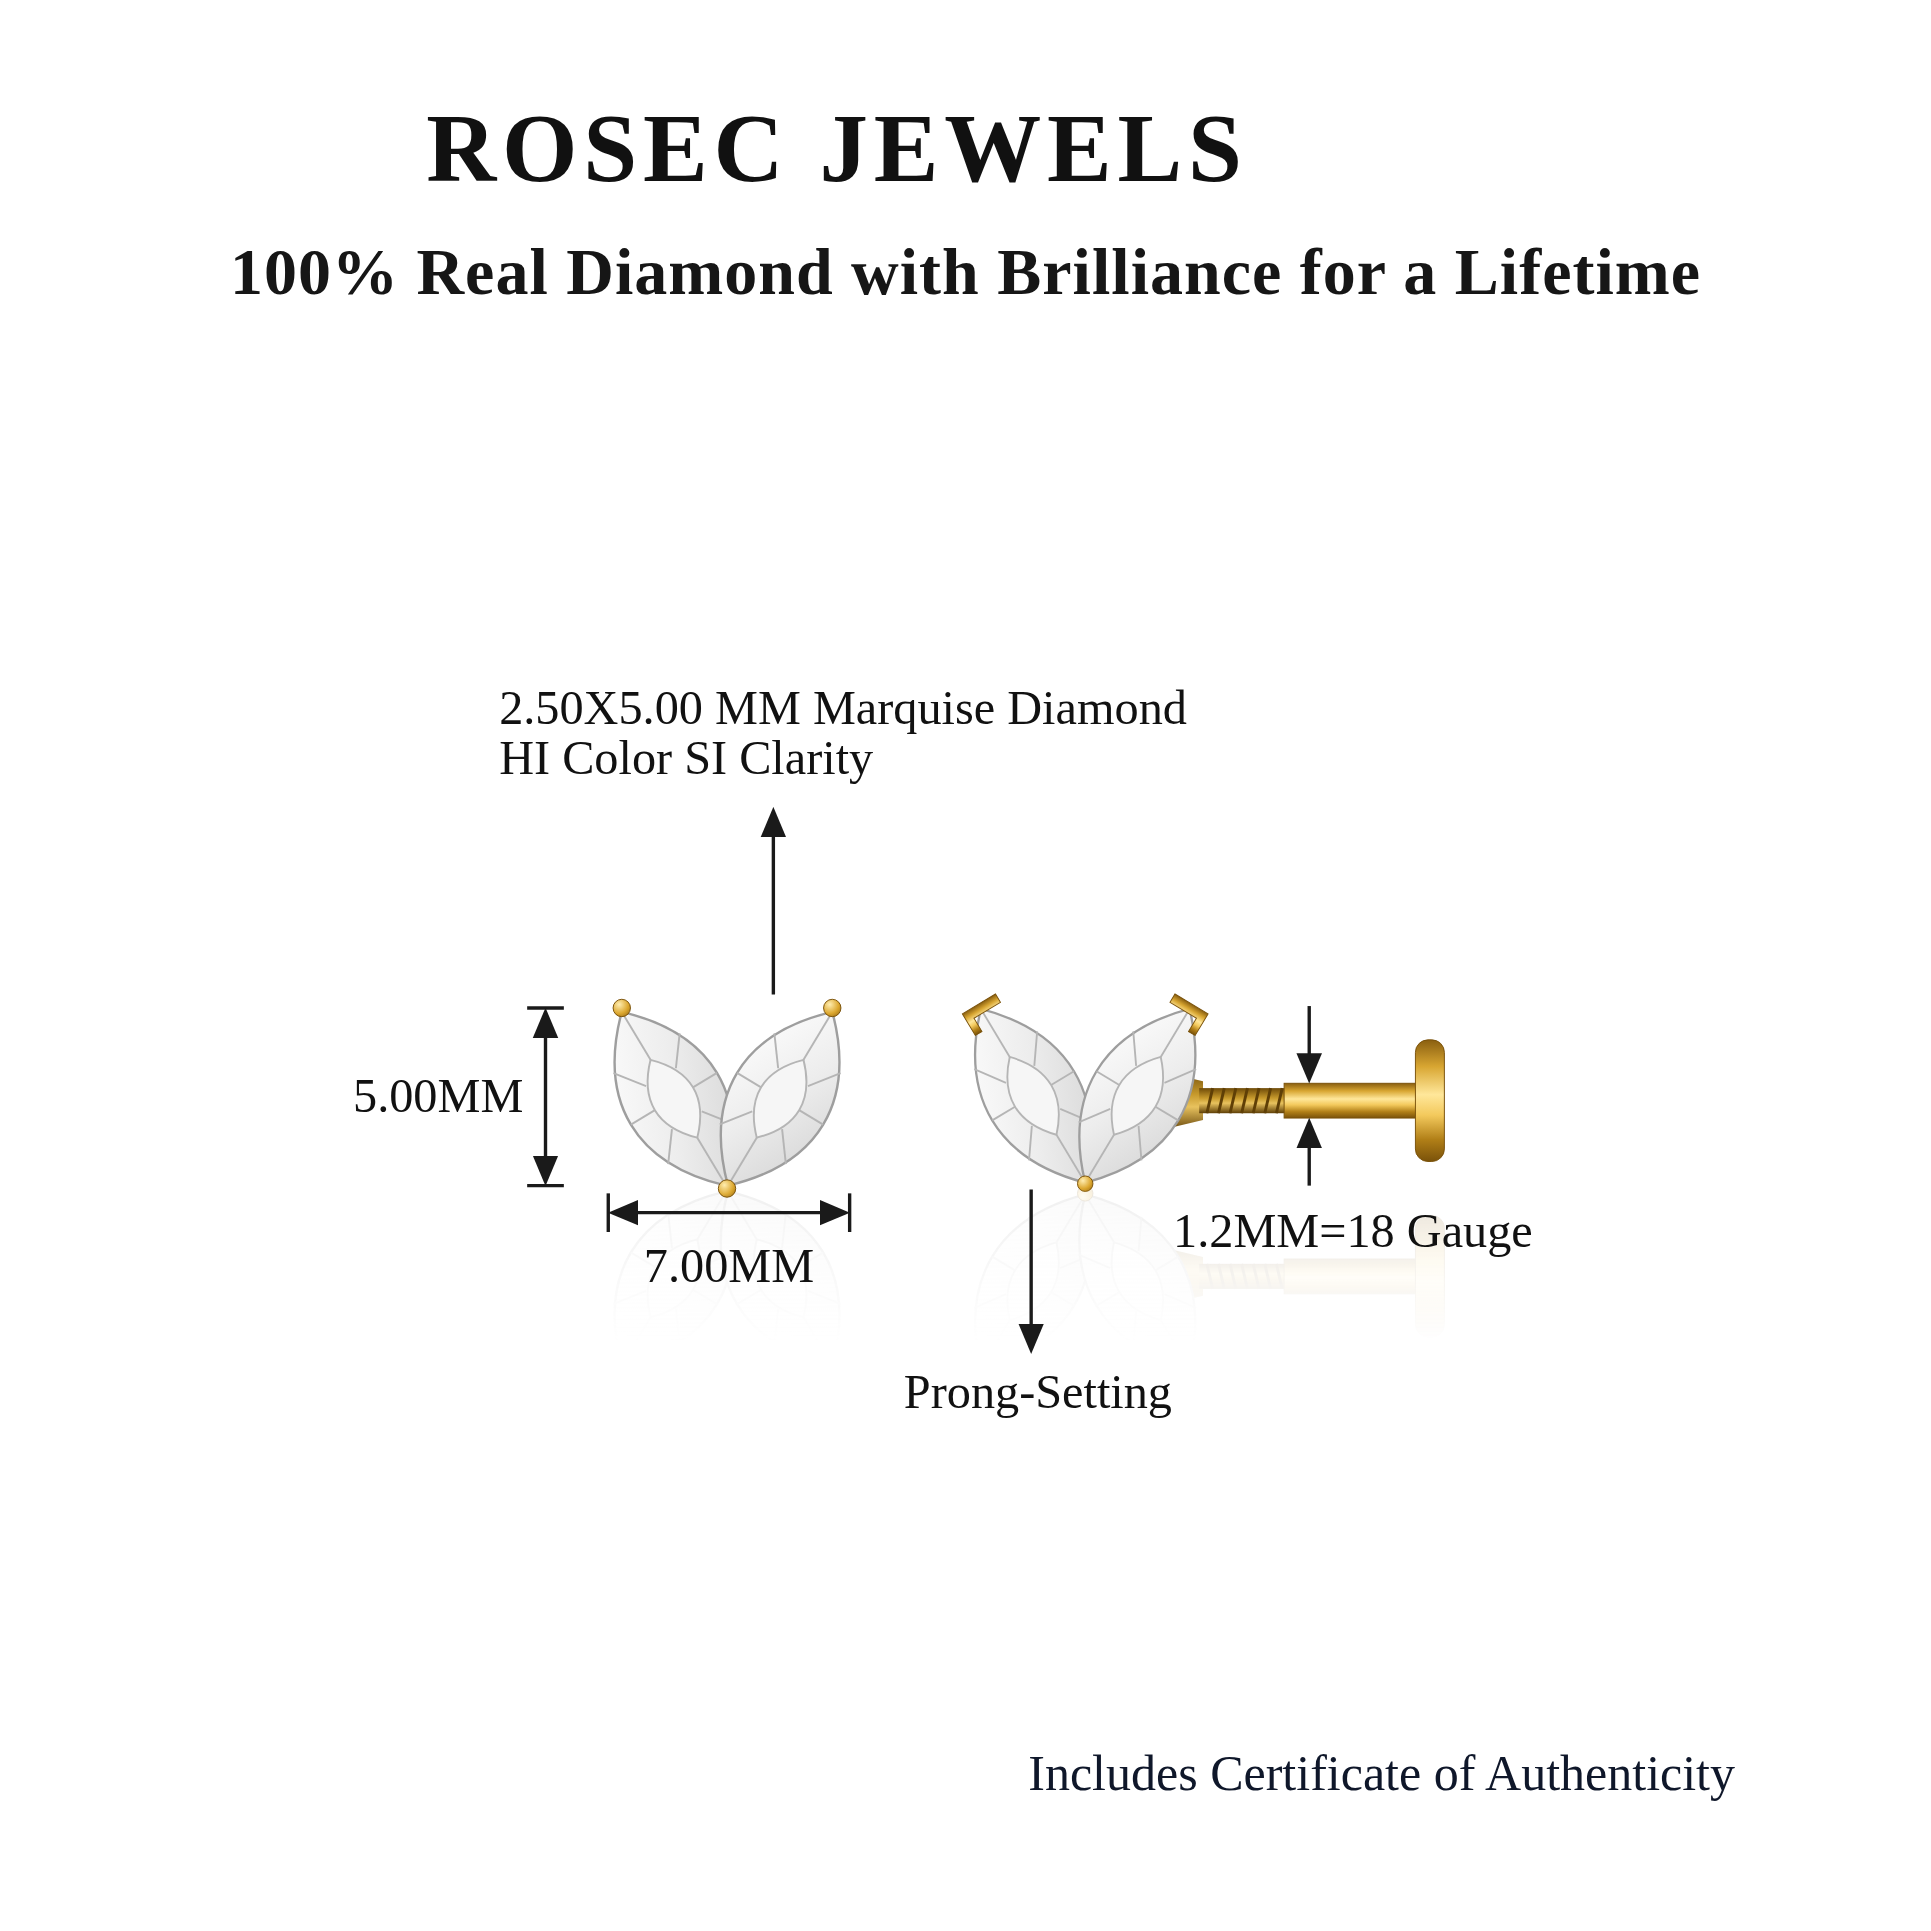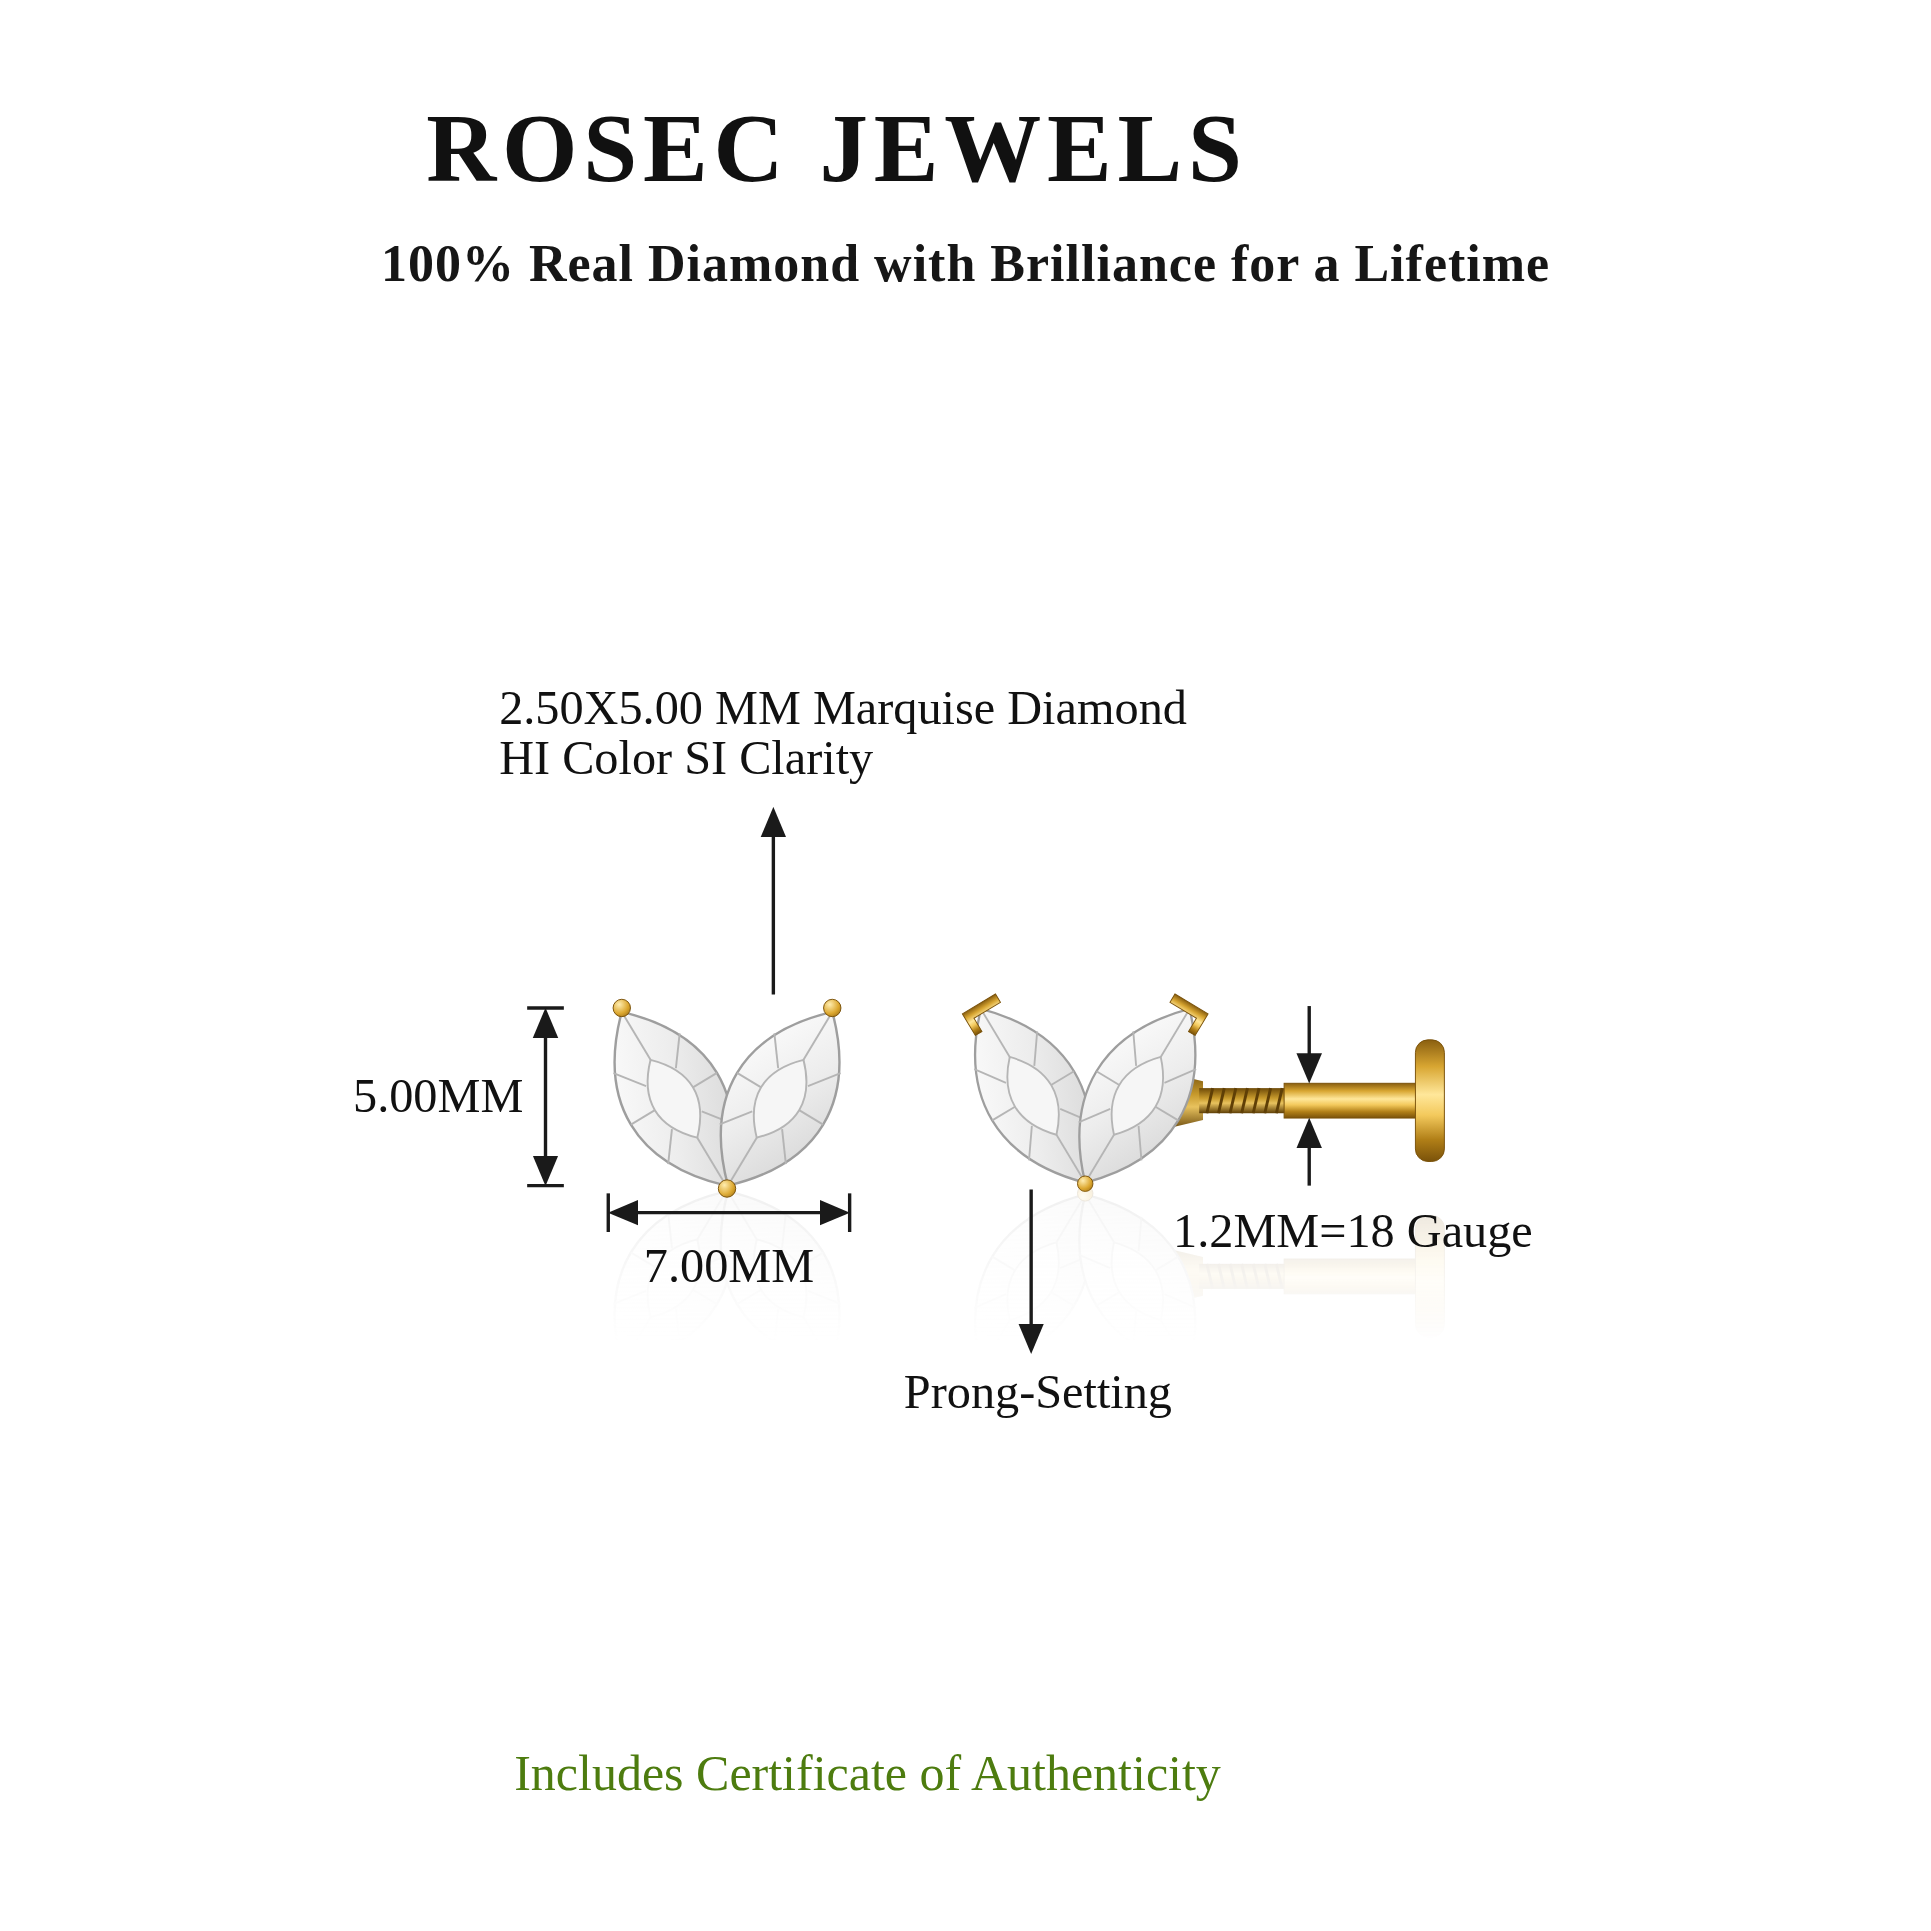--- a/index.html
+++ b/index.html
@@ -14,28 +14,28 @@
   }
   .title {
     position: absolute; top: 93px; left: 0; width: 1674px;
     text-align: center;
     font-size: 97px; font-weight: bold; letter-spacing: 5.8px;
     color: #111111;
   }
   .subtitle {
     position: absolute; top: 234px; left: 0; width: 1931px;
     text-align: center;
-    font-size: 52px; font-weight: bold; letter-spacing: 1px;
+    font-size: 66px; font-weight: bold; letter-spacing: 1px;
     color: #161616;
   }
   .footer {
     position: absolute; top: 1744px; left: 0; width: 1735px;
-    text-align: center;
+    text-align: right;
     font-size: 50px; font-weight: normal;
-    color: #4d7c0f;
+    color: #0f172a;
   }
   svg.diagram { position: absolute; left: 0; top: 0; }
   .label {
     font-family: "Liberation Serif", serif;
     font-size: 50px;
     fill: #111111;
   }
   .dim-line { stroke: #1a1a1a; stroke-width: 3.5; fill: none; }
 </style>
 </head>

